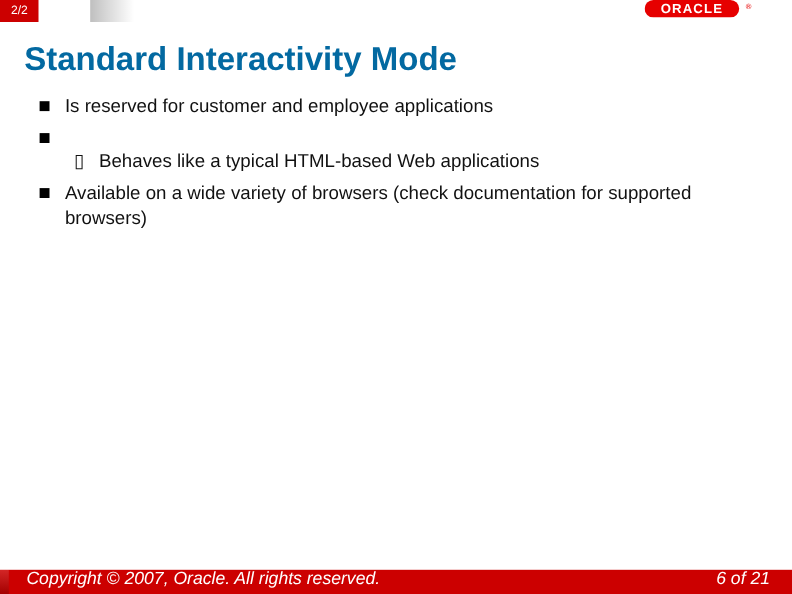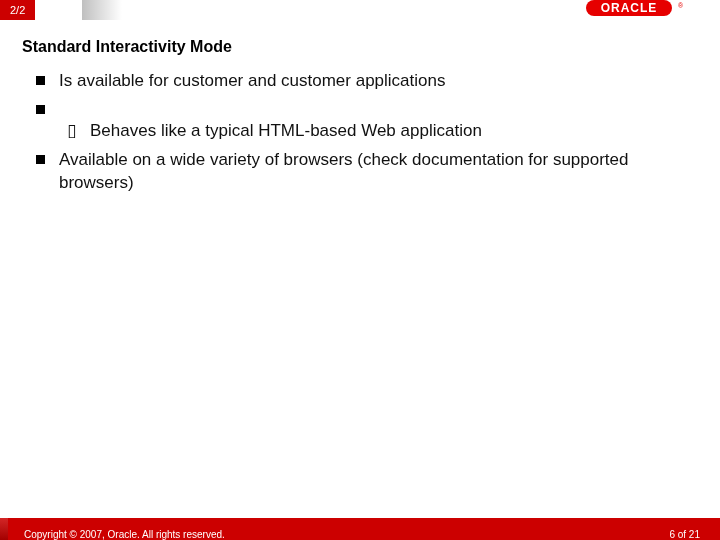--- a/index.html
+++ b/index.html
@@ -35,22 +35,22 @@
   .logo-wrap {
     margin-left: auto;
     padding-right: 24px;
     display: flex;
     align-items: flex-start;
   }
   .logo {
     display: inline-block;
   }
   .title {
-    color: #000000;
-    font-size: 16px;
+    color: #0369a1;
+    font-size: 30px;
     font-weight: bold;
     margin: 18px 0 14px 22px;
   }
   .content {
     margin-left: 36px;
     margin-right: 40px;
     font-size: 17px;
     color: #111;
     line-height: 1.35;
   }
@@ -73,22 +73,23 @@
     font-family: "Segoe UI Symbol", Arial, sans-serif;
   }
   .footer {
     position: absolute;
     left: 0; bottom: 0;
     width: 100%;
     height: 22px;
     background: #c00;
     color: #fff;
     display: flex;
-    align-items: flex-end;
-    font-size: 10px;
+    align-items: flex-start;
+    font-size: 16px;
+    font-style: italic;
   }
   .footer .line-deco {
     width: 8px; height: 100%;
     background: linear-gradient(180deg, rgba(255,255,255,0.15), rgba(0,0,0,0.2));
     margin-right: 10px;
   }
   .footer .copyright { margin-left: 6px; }
   .footer .page { margin-left: auto; margin-right: 20px; }
 </style>
 </head>
@@ -108,28 +109,28 @@
       </svg>
     </span>
   </div>
 </div>
 
 <h1 class="title">Standard Interactivity Mode</h1>
 
 <div class="content" id="content">
     <div class="b1">
       <div class="mark"></div>
-      <div>Is available for customer and customer applications</div>
+      <div>Is reserved for customer and employee applications</div>
     </div>
     <div class="b1">
       <div class="mark"></div>
     </div>
     <div class="b2">
       <div class="mark2">▯</div>
-      <div>Behaves like a typical HTML-based Web application</div>
+      <div>Behaves like a typical HTML-based Web applications</div>
     </div>
     <div class="b1">
       <div class="mark"></div>
       <div>Available on a wide variety of browsers (check documentation for supported browsers)</div>
     </div>
   </div>
 
 <div class="footer">
   <div class="line-deco"></div>
   <span class="copyright">Copyright © 2007, Oracle. All rights reserved.</span>

